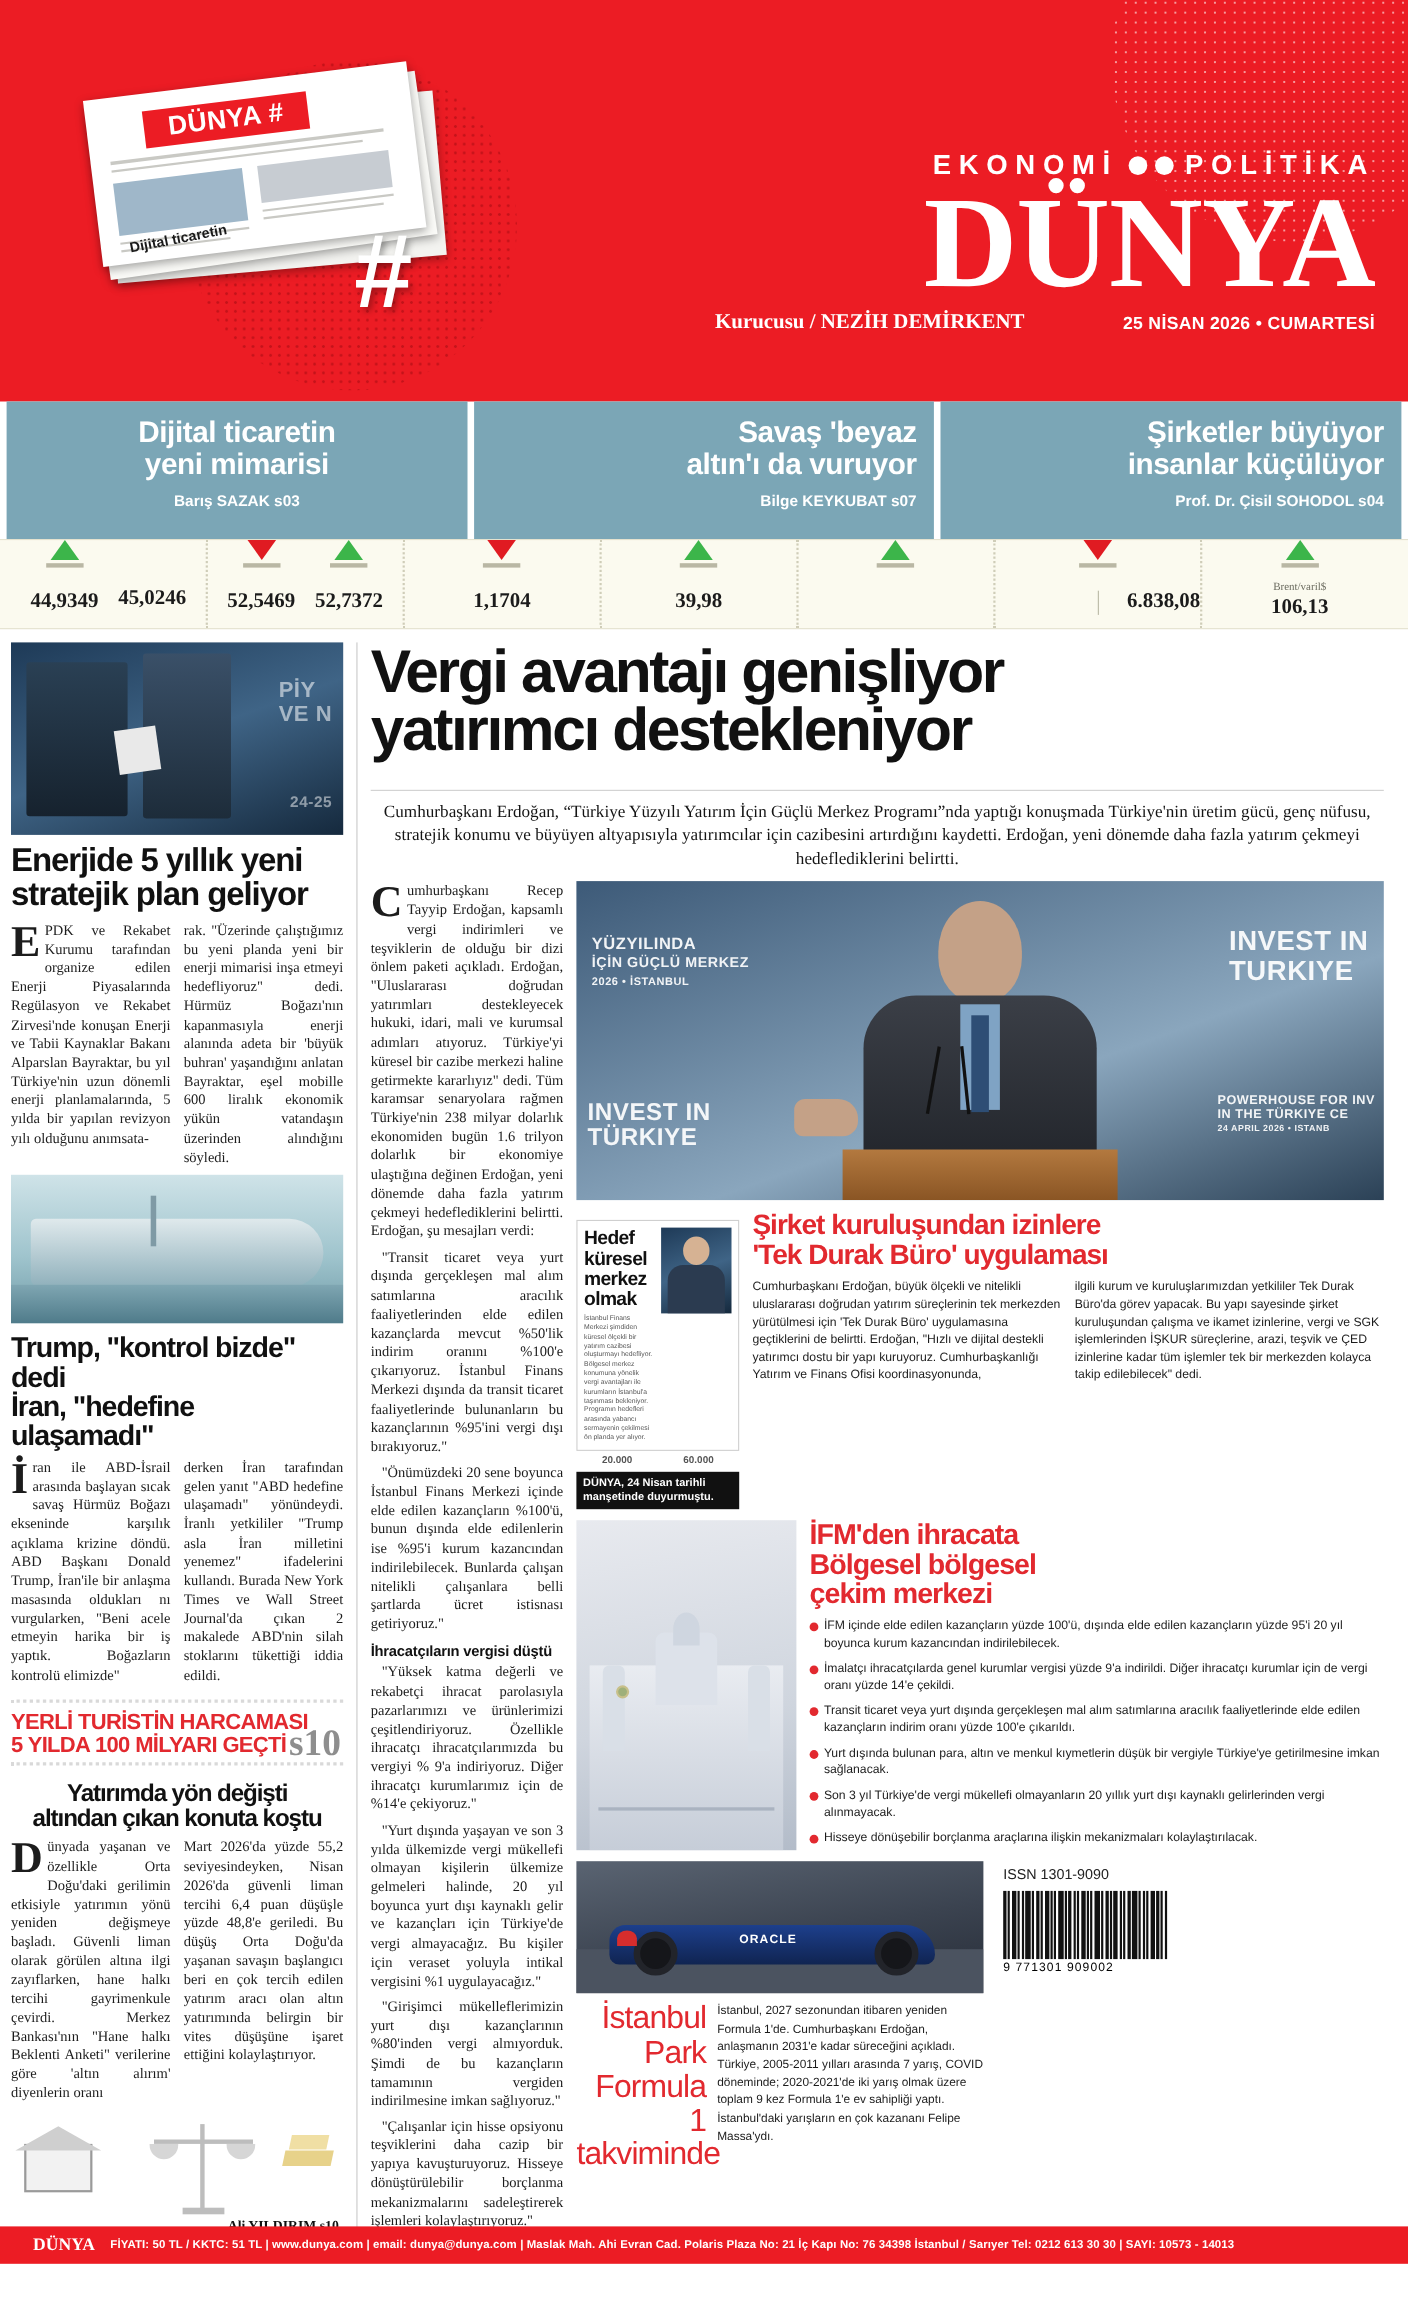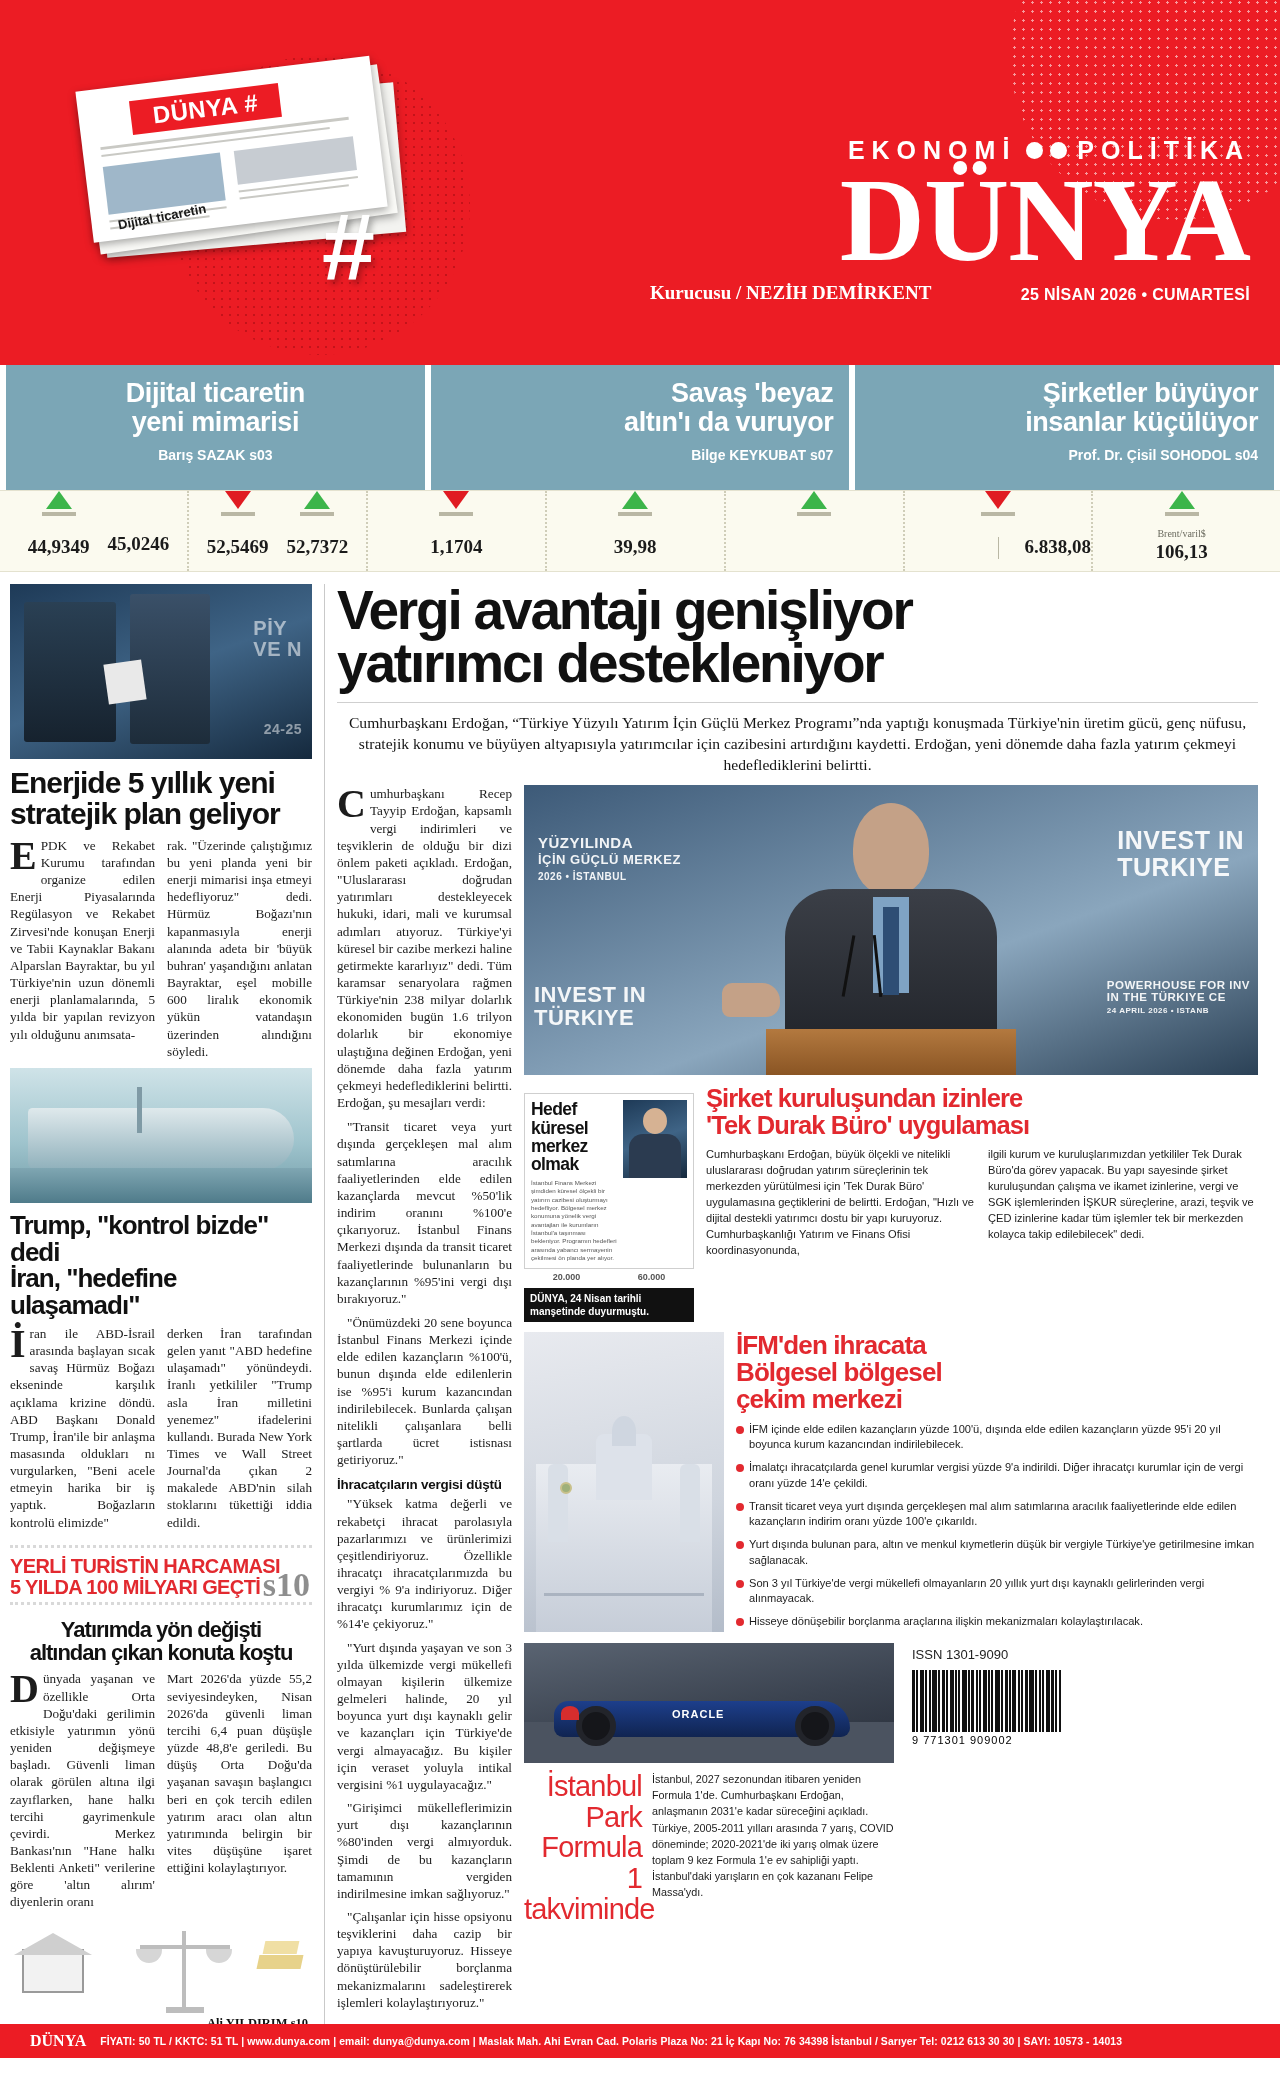--- a/index.html
+++ b/index.html
@@ -163,21 +163,21 @@
     font-family: "Liberation Serif", serif; font-size: 34px; font-weight: 700;
   }
 
   
   .mid-head {
     font-family: "Liberation Sans", sans-serif; font-weight: 800;
     font-size: 55px; line-height: .97; letter-spacing: -2.2px; color: #111;
   }
   .mid-deck {
     font-family: "Liberation Serif", serif; font-size: 15.6px; line-height: 1.36;
-    text-align: center; color: #141414; margin-top: 11px; padding: 0 4px;
+    text-align: center; color: #141414; margin-top: 27px; padding: 0 4px;
     border-top: 1px solid #cfcfcf; padding-top: 9px;
   }
   .mid-flow { display: flex; gap: 12px; margin-top: 10px; }
   .mid-c1 { width: 175px; }
   .mid-c2 { flex: 1; }
 
   .subhead {
     font-family:"Liberation Sans",sans-serif; font-weight:700; font-size:13.4px;
     color:#111; margin: 9px 0 3px; letter-spacing:-.2px;
   }
@@ -506,21 +506,21 @@
             <div style="position:absolute;left:50%;top:104px;transform:translateX(-50%);width:212px;height:150px;background:linear-gradient(180deg,#3b3f47,#23262c);border-radius:48px 48px 0 0;"></div>
             <div style="position:absolute;left:50%;top:112px;transform:translateX(-50%);width:36px;height:96px;background:#7fa3c4;"></div>
             <div style="position:absolute;left:50%;top:122px;transform:translateX(-50%);width:16px;height:88px;background:#2e4e75;"></div>
             <div style="position:absolute;left:50%;bottom:0;transform:translateX(-50%);width:250px;height:46px;background:linear-gradient(180deg,#b3793f,#8a5524);"></div>
             <div style="position:absolute;left:44%;top:150px;width:3px;height:62px;background:#111;transform:rotate(10deg);"></div>
             <div style="position:absolute;left:48%;top:150px;width:3px;height:62px;background:#111;transform:rotate(-6deg);"></div>
             <div style="position:absolute;left:27%;top:198px;width:58px;height:34px;background:#c4a187;border-radius:10px 18px 14px 8px;"></div>
           </div>
 
           <div style="display:flex;gap:12px;margin-top:10px;">
-            <div style="width:170px;">
+            <div style="width:148px;">
               <div class="inset">
                 <div class="ins-txt">
                   <div class="ins-h">
                     <span>Hedef küresel</span><br>
                     <span>merkez olmak</span>
                   </div>
                   <div class="ins-b">İstanbul Finans Merkezi şimdiden küresel ölçekli bir yatırım cazibesi oluşturmayı hedefliyor. Bölgesel merkez konumuna yönelik vergi avantajları ile kurumların İstanbul'a taşınması bekleniyor. Programın hedefleri arasında yabancı sermayenin çekilmesi ön planda yer alıyor.</div>
                 </div>
                 <div class="ins-ph photo blue2">
                   <div style="position:absolute;left:50%;top:8px;transform:translateX(-50%);width:24px;height:26px;border-radius:50%;background:#d6b293;"></div>

